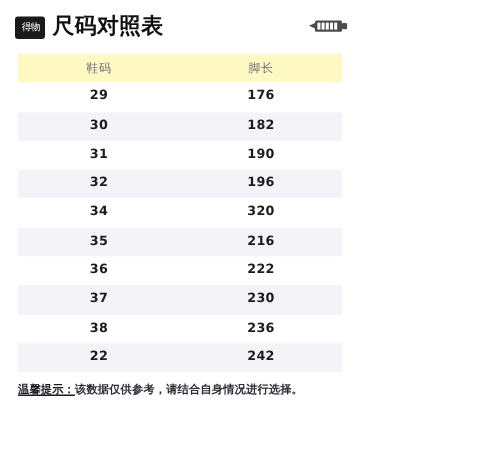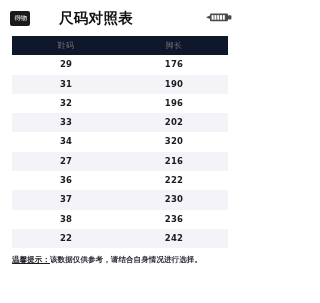--- a/index.html
+++ b/index.html
@@ -22,21 +22,20 @@
   }
 
   
   .header {
     display: flex;
     align-items: center;
     height: 36px;
     padding: 0 10px;
     box-sizing: border-box;
     position: relative;
-    gap: 24px;
   }
   .brand-badge {
     width: 20px;
     height: 15px;
     background: #1a1a1a;
     border-radius: 2px;
     display: flex;
     align-items: center;
     justify-content: center;
     flex: 0 0 auto;
@@ -85,21 +84,21 @@
   }
   .size-table th,
   .size-table td {
     text-align: center;
     padding: 0;
     height: 19.3px;
     line-height: 19.3px;
     vertical-align: middle;
   }
   .size-table thead tr {
-    background: #0f172a;
+    background: #fef9c3;
   }
   .size-table th {
     font-size: 8px;
     font-weight: 400;
     color: #6e6e78;
     letter-spacing: 0.5px;
   }
   .size-table tbody tr:nth-child(odd) {
     background: #ffffff;
   }
@@ -165,37 +164,37 @@
           <th class="col-a">鞋码</th>
           <th class="col-b">脚长</th>
         </tr>
       </thead>
       <tbody>
         <tr>
           <td>29</td>
           <td>176</td>
         </tr>
         <tr>
+          <td>30</td>
+          <td>182</td>
+        </tr>
+        <tr>
           <td>31</td>
           <td>190</td>
         </tr>
         <tr>
           <td>32</td>
           <td>196</td>
         </tr>
         <tr>
-          <td>33</td>
-          <td>202</td>
-        </tr>
-        <tr>
           <td>34</td>
           <td>320</td>
         </tr>
         <tr>
-          <td>27</td>
+          <td>35</td>
           <td>216</td>
         </tr>
         <tr>
           <td>36</td>
           <td>222</td>
         </tr>
         <tr>
           <td>37</td>
           <td>230</td>
         </tr>

